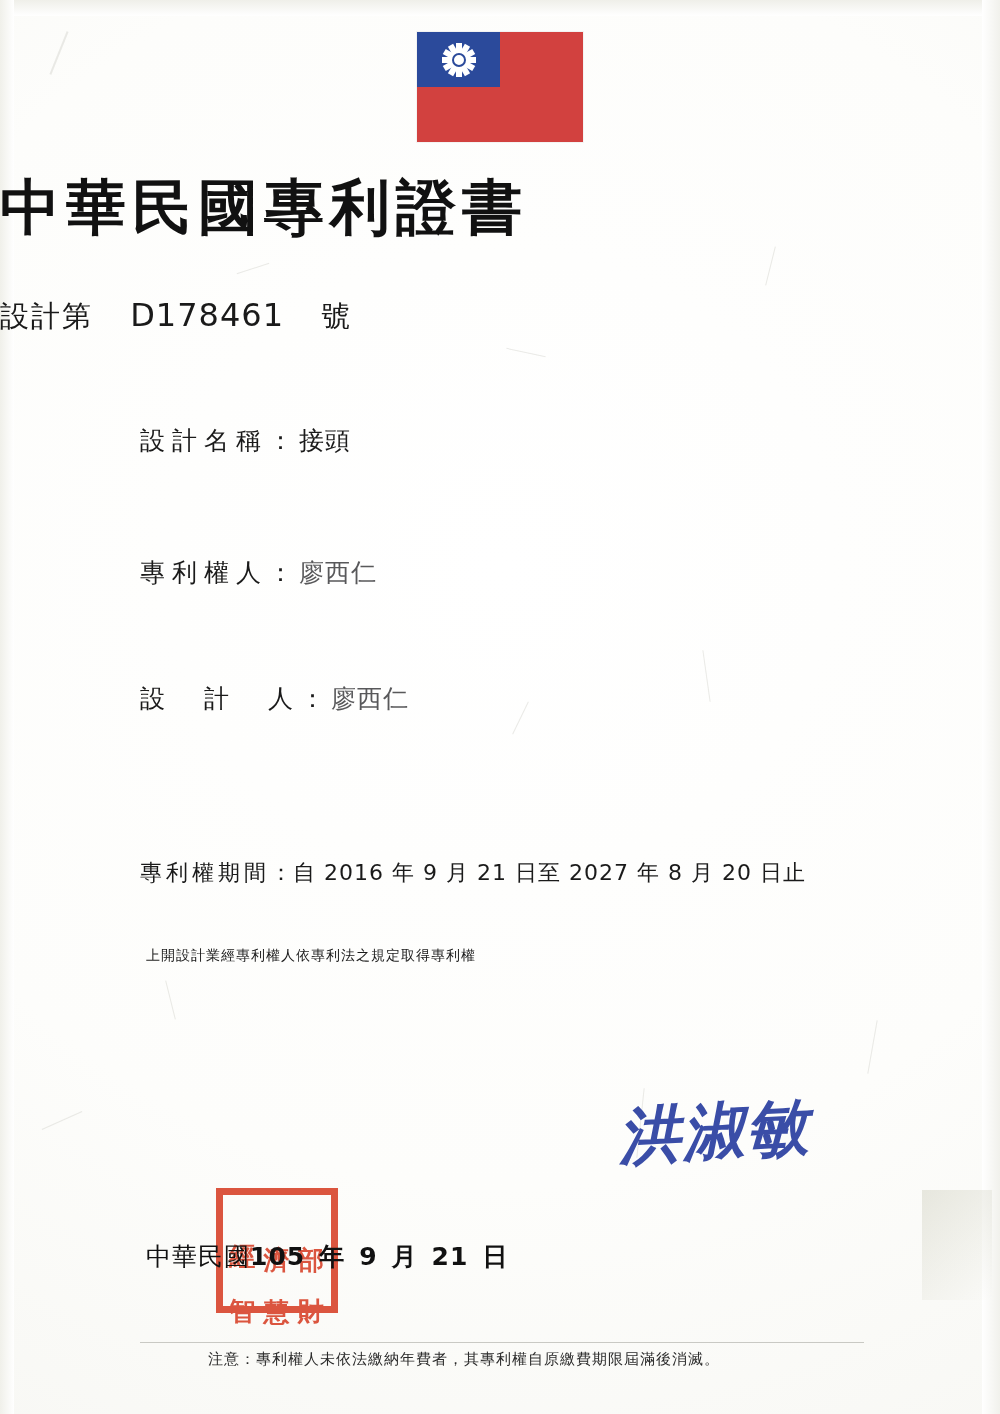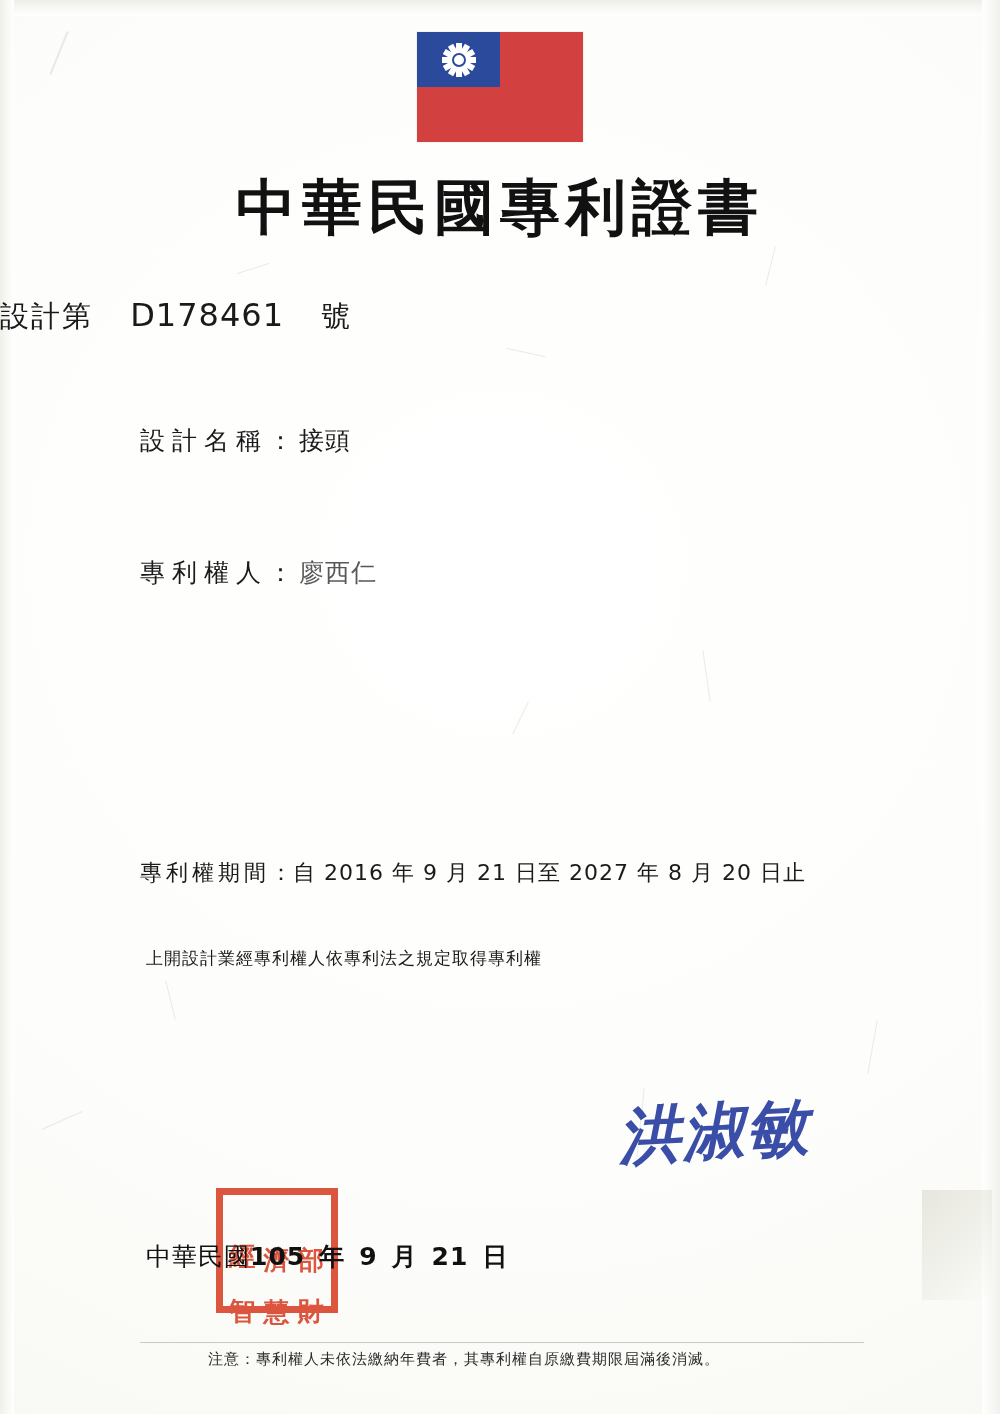--- a/index.html
+++ b/index.html
@@ -107,21 +107,21 @@
     border: 2px solid #2b4a9b;
     box-sizing: border-box;
   }
 
   
   .doc-title {
     position: absolute;
     top: 168px;
     left: 0;
     width: 1000px;
-    text-align: center;
+    text-align: left;
     font-family: "DejaVu Serif", "Liberation Serif", serif;
     font-weight: bold;
     font-size: 60px;
     letter-spacing: 6px;
     color: #111;
   }
 
   
   .number-row {
     position: absolute;
@@ -174,21 +174,21 @@
     letter-spacing: 1px;
     white-space: nowrap;
   }
   .f-term .lbl { letter-spacing: 4px; }
   .f-term .yr { font-family: "DejaVu Sans", "Liberation Sans", sans-serif; }
 
   .statement {
     position: absolute;
     left: 146px;
     top: 947px;
-    font-size: 17px;
+    font-size: 14px;
     letter-spacing: 1px;
     color: #1a1a1a;
     text-align: center;
   }
 
   
   .issuer {
     position: absolute;
     left: 146px;
     top: 1105px;
@@ -320,20 +320,23 @@
   </div>
 
   <div class="field f-name">
     <span class="lbl">設計名稱</span><span class="colon">：</span><span class="val">接頭</span>
   </div>
 
   <div class="field f-owner">
     <span class="lbl">專利權人</span><span class="colon">：</span><span class="val grey">廖西仁</span>
   </div>
 
+  <div class="field f-designer">
+    <span class="lbl">設　計　人</span><span class="colon">：</span><span class="val grey">廖西仁</span>
+  </div>
 
   <div class="f-term">
     <span class="lbl">專利權期間</span><span class="colon">：</span><span class="yr">自 2016 年 9 月 21 日至 2027 年 8 月 20 日止</span>
   </div>
 
   <div class="statement">上開設計業經專利權人依專利法之規定取得專利權</div>
 
   <div class="signature">洪淑敏</div>
 
   <div class="seal">

